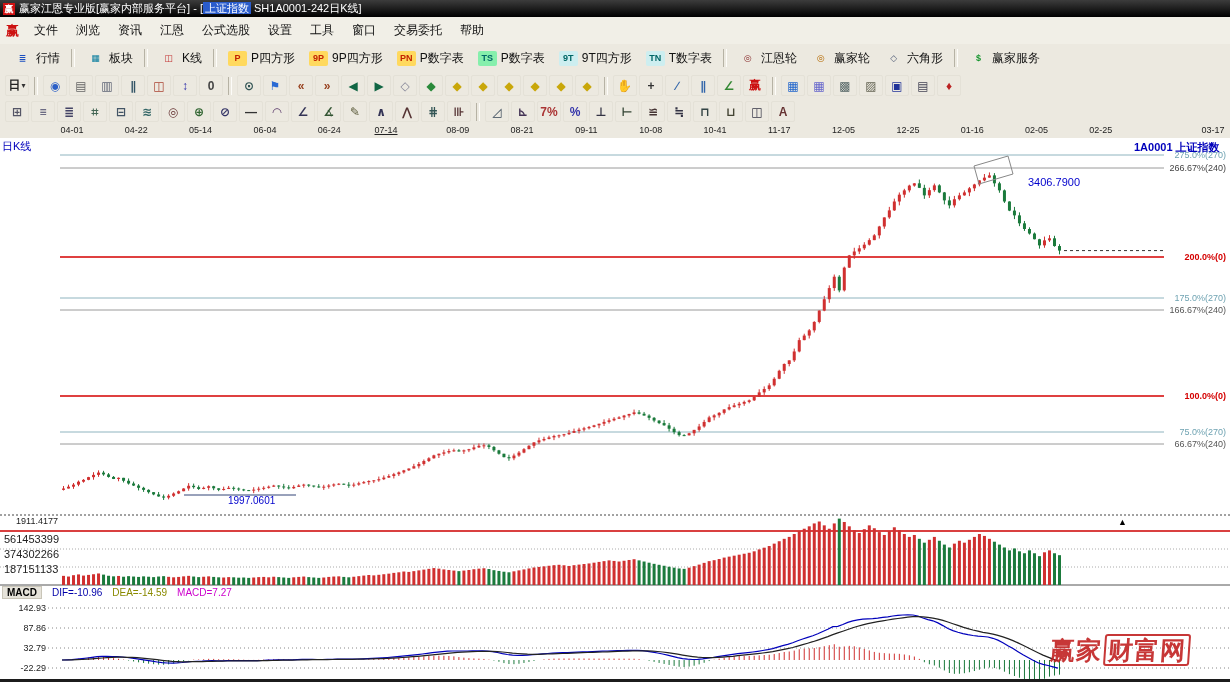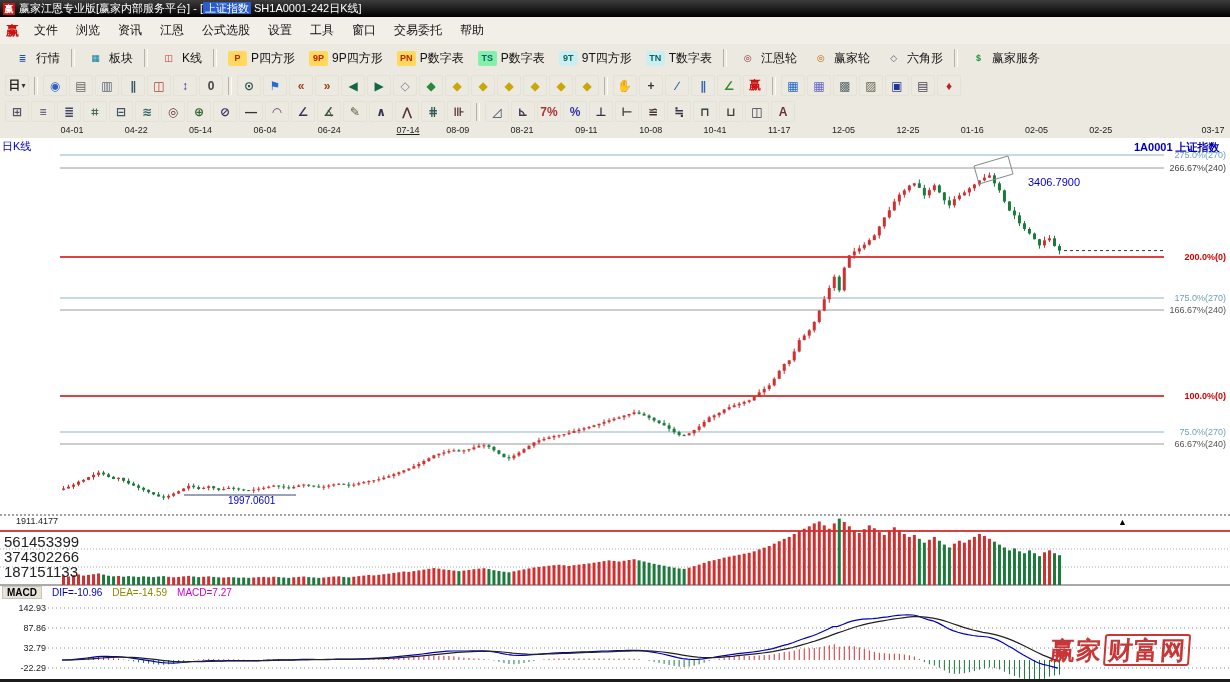--- a/index.html
+++ b/index.html
@@ -42,21 +42,21 @@
   .dt{position:absolute;top:1px;font-size:9px;color:#222;transform:translateX(-50%);white-space:nowrap;}
 
   
   #chart{position:absolute;top:138px;left:0;width:1230px;height:436px;background:#fff;}
   #svg{position:absolute;left:0;top:0;}
   .pane-label{position:absolute;left:2px;top:1px;color:#0000bb;font-size:11px;}
   .symbol-label{position:absolute;left:1134px;top:2px;color:#0000bb;font-size:11px;font-weight:bold;white-space:nowrap;}
   .peak-label{position:absolute;left:1028px;top:38px;color:#0000cc;font-size:11px;}
   .trough-label{position:absolute;left:228px;top:349px;color:#0000cc;font-size:10px;margin-top:8px;}
   .pricefloor-label{position:absolute;left:6px;top:378px;width:52px;text-align:right;font-size:9px;color:#222;}
-  .vl{position:absolute;left:4px;width:54px;text-align:right;font-size:15px;color:#222;}
+  .vl{position:absolute;left:4px;width:54px;text-align:right;font-size:11px;color:#222;}
   .lv{position:absolute;left:1164px;width:62px;text-align:right;font-size:9px;transform:translateY(-50%);white-space:nowrap;}
   #macd-header{position:absolute;left:2px;top:448px;display:flex;gap:10px;align-items:center;font-size:10px;}
   .m0{color:#000;font-weight:bold;background:#e6e3da;padding:0 4px;border:1px solid #c9c5b8;}
   .m1{color:#0000aa;} .m2{color:#8a8a00;} .m3{color:#cc00cc;}
   .ml{position:absolute;left:2px;width:44px;text-align:right;font-size:9px;color:#222;transform:translateY(-50%);}
   .watermark{position:absolute;left:1050px;top:496px;color:#c22222;font-size:25px;font-weight:bold;
              letter-spacing:1px;opacity:.9;transform:skewX(-4deg);white-space:nowrap;}
   .wm2{border:2px solid #c22222;border-radius:3px;padding:0 2px;margin-left:2px;}
   .tri-marker{position:absolute;left:1118px;top:379px;font-size:9px;color:#000;}
   #bottom-edge{position:absolute;left:0;right:0;bottom:0;height:3px;background:#1c1c1c;}
@@ -217,21 +217,21 @@
       <span class="tbi" style="color: rgb(68, 68, 51);">⊔</span>
       <span class="tbi" style="color: rgb(51, 51, 68);">◫</span>
       <span class="tbi" style="color: rgb(102, 51, 51);">A</span>
     </div>
   <div id="dateaxis">
       <span class="dt" style="left: 72px;">04-01</span>
       <span class="dt" style="left: 136.3px;">04-22</span>
       <span class="dt" style="left: 200.6px;">05-14</span>
       <span class="dt" style="left: 264.9px;">06-04</span>
       <span class="dt" style="left: 329.2px;">06-24</span>
-      <span class="dt" style="left: 408px; text-decoration: underline;">07-14</span>
+      <span class="dt" style="left: 386px; text-decoration: underline;">07-14</span>
       <span class="dt" style="left: 457.8px;">08-09</span>
       <span class="dt" style="left: 522.1px;">08-21</span>
       <span class="dt" style="left: 586.4px;">09-11</span>
       <span class="dt" style="left: 650.7px;">10-08</span>
       <span class="dt" style="left: 715px;">10-41</span>
       <span class="dt" style="left: 779.3px;">11-17</span>
       <span class="dt" style="left: 843.6px;">12-05</span>
       <span class="dt" style="left: 907.9px;">12-25</span>
       <span class="dt" style="left: 972.2px;">01-16</span>
       <span class="dt" style="left: 1036.5px;">02-05</span>

